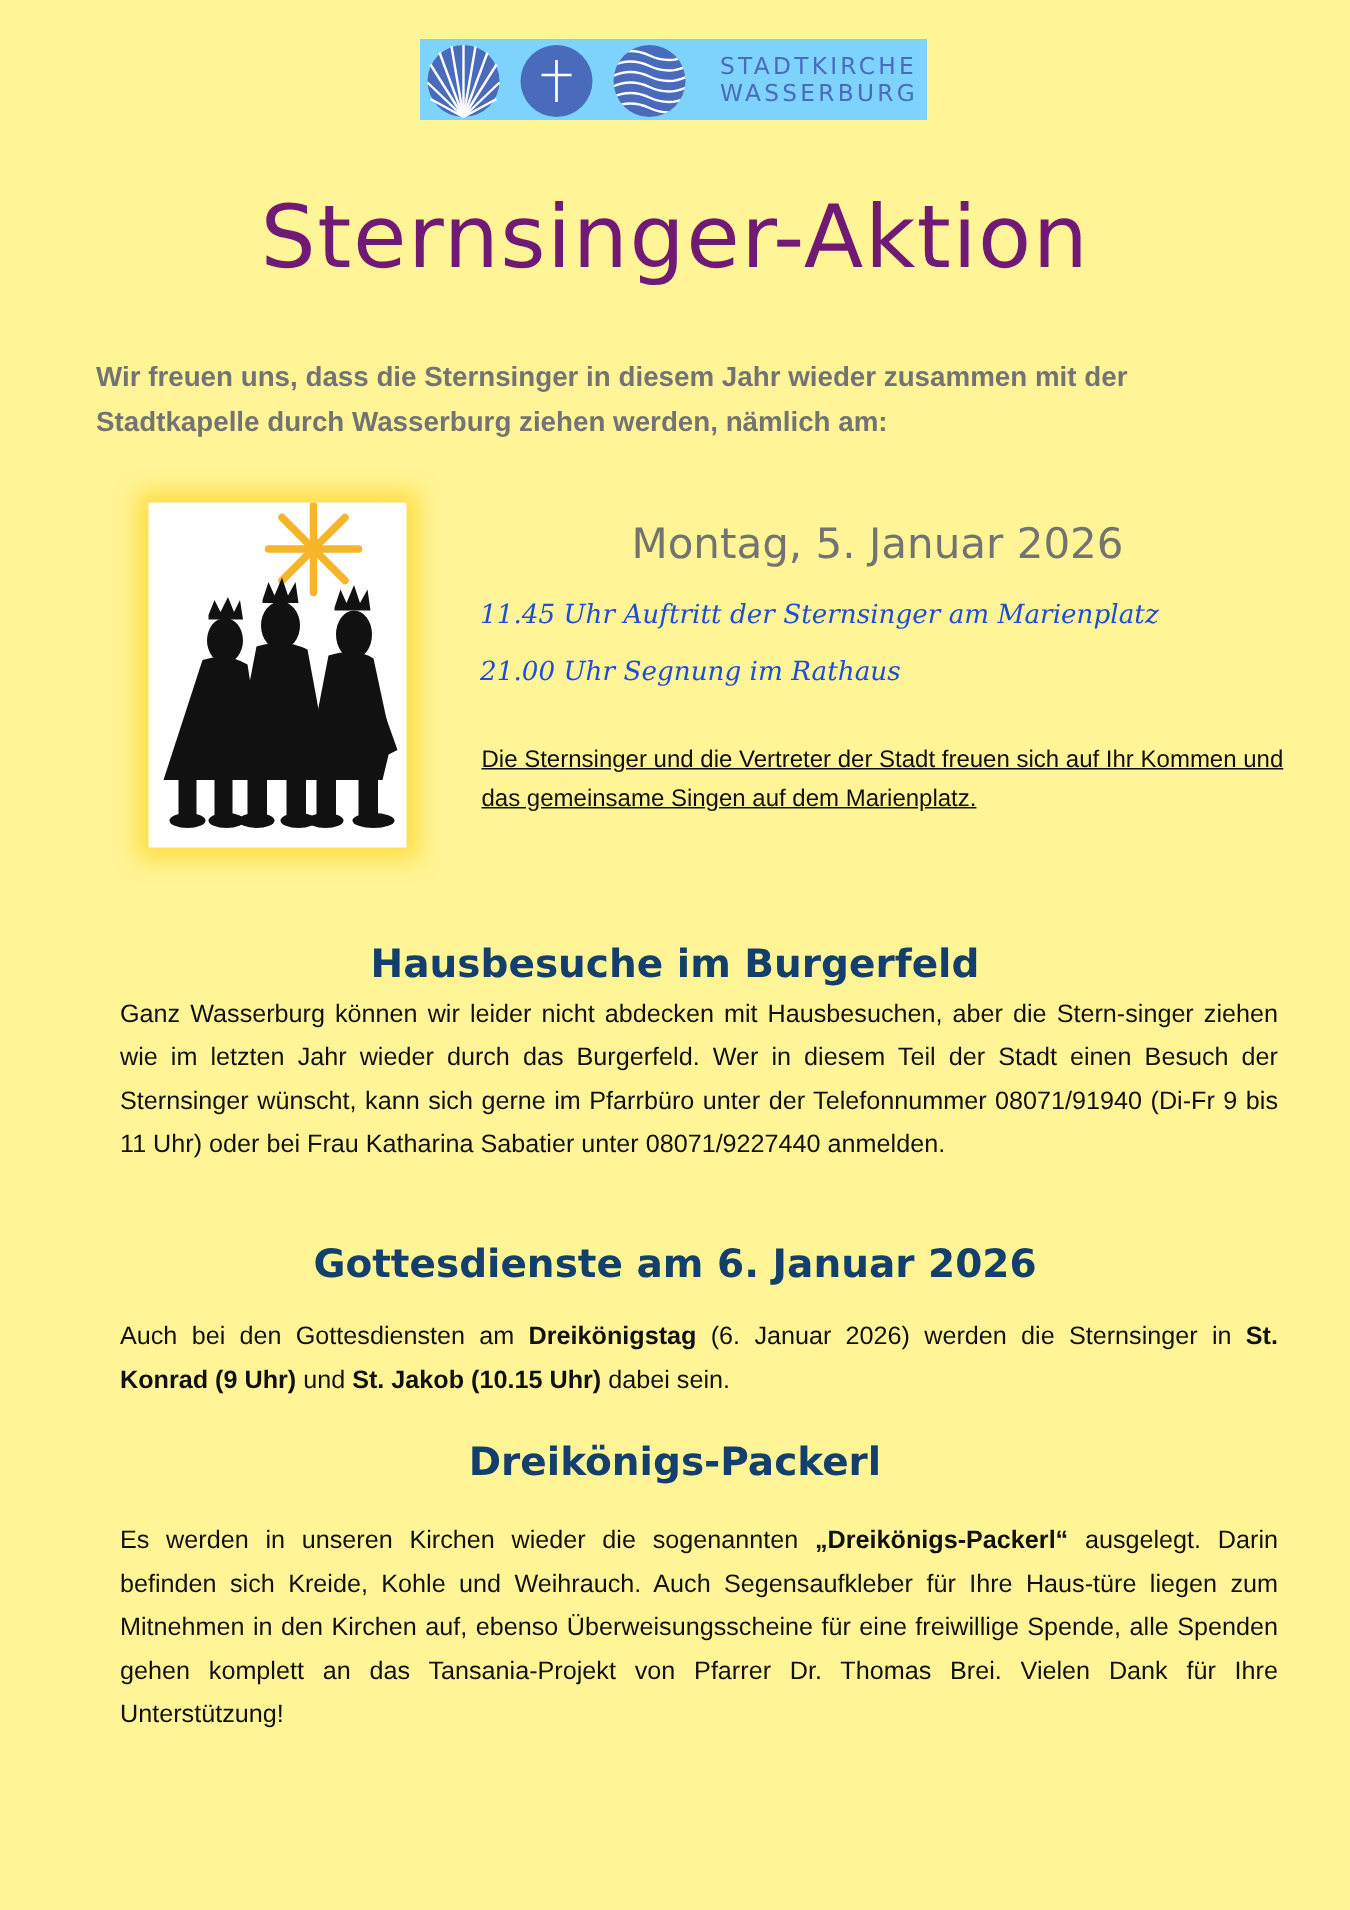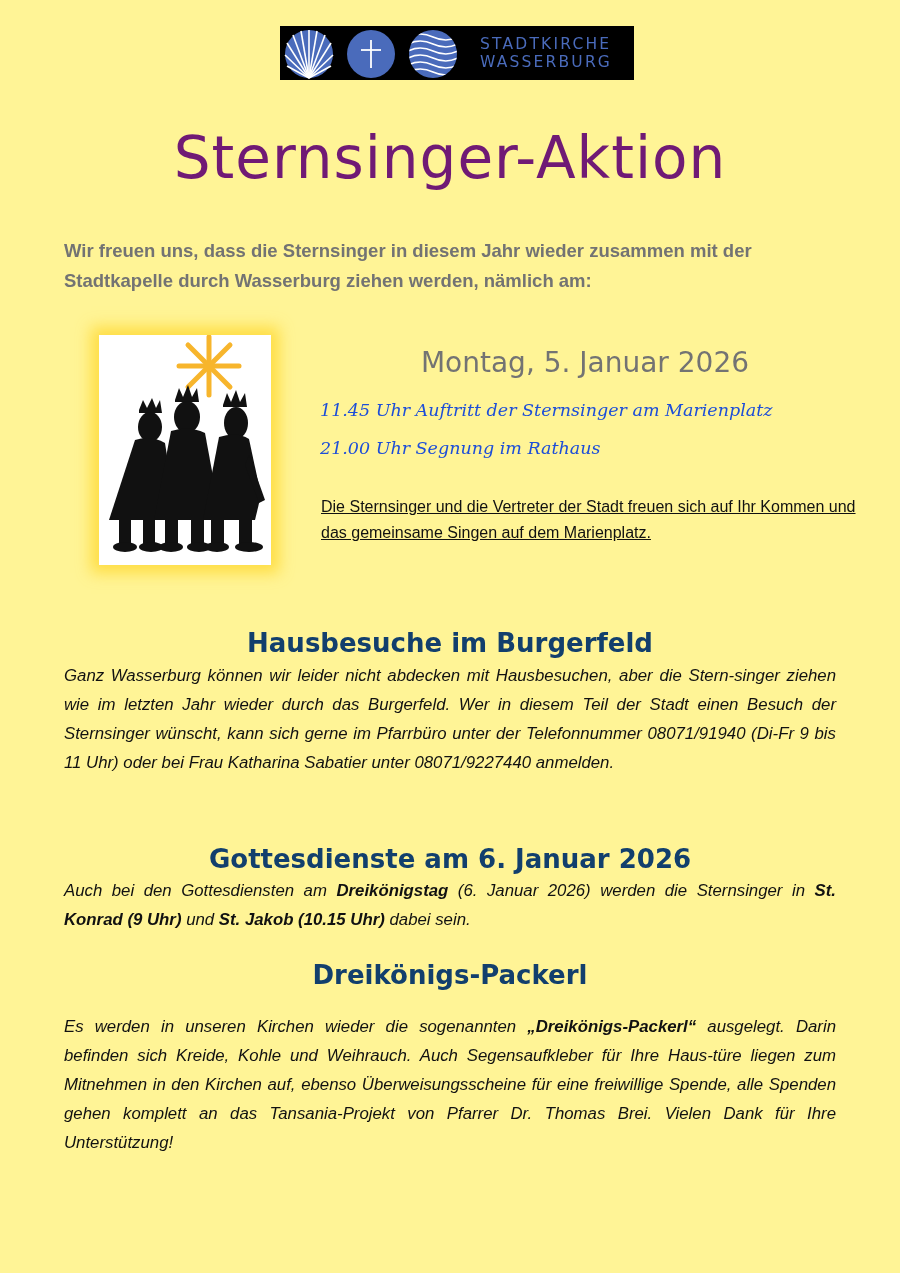--- a/index.html
+++ b/index.html
@@ -5,21 +5,21 @@
   html, body { margin: 0; padding: 0; }
   body {
     width: 900px; height: 1273px; overflow: hidden;
     background: #fff496;
     font-family: "Liberation Sans", "DejaVu Sans", sans-serif;
     color: #111;
     position: relative;
   }
   .logo {
     position: absolute; left: 280px; top: 26px; width: 338px; height: 54px;
-    background: #000000; display: flex; align-items: center; padding-left: 16px;
+    background: #7dd3fc; display: flex; align-items: center;
   }
   .logo svg { display: block; }
   .logo .mark { position: absolute; top: 3px; }
   .logo-text {
     position: absolute; left: 200px; top: 9px;
     color: #4a6bbb; font-family: "DejaVu Sans", sans-serif;
     font-size: 15.5px; letter-spacing: 2.2px; line-height: 18px;
   }
   .title {
     position: absolute; left: 0; right: 0; top: 124px; text-align: center;
@@ -48,22 +48,22 @@
   .sched.s2 { top: 438px; }
   .event-note {
     position: absolute; left: 321px; width: 540px; top: 494px;
     font-size: 16px; line-height: 26px; color: #111; text-decoration: underline;
   }
   .sec-h {
     position: absolute; left: 0; right: 0; text-align: center;
     font-family: "DejaVu Sans", sans-serif; font-size: 26px; color: #123f6d;
   }
   .para {
-    position: absolute; left: 64px; width: 772px;
-    font-size: 16.8px; line-height: 29px; color: #111; text-align: justify; font-style: italic;
+    position: absolute; left: 80px; width: 772px;
+    font-size: 16.8px; line-height: 29px; color: #111; text-align: justify;
   }
   .para b { font-weight: bold; }
 </style>
 </head>
 <body>
 
 <div class="logo">
   <svg class="mark" style="left:4px" width="50" height="50" viewBox="0 0 50 50">
     <circle cx="25" cy="25" r="24" fill="#4a6bbb"></circle>
     <g stroke="#fff" stroke-width="1.6">
@@ -150,21 +150,21 @@
 </div>
 
 <div class="date-heading">Montag, 5. Januar 2026</div>
 <div class="sched s1">11.45 Uhr  Auftritt der Sternsinger am Marienplatz</div>
 <div class="sched s2">21.00 Uhr Segnung im Rathaus</div>
 <div class="event-note">Die Sternsinger und die Vertreter der Stadt freuen sich auf Ihr Kommen  und das gemeinsame Singen auf dem Marienplatz.</div>
 
 <h2 class="sec-h" style="top:612px;margin:16px">Hausbesuche im Burgerfeld</h2>
 <div class="para" style="top:661px">Ganz Wasserburg können wir leider nicht abdecken mit Hausbesuchen, aber die Stern-singer ziehen wie im letzten Jahr wieder durch das Burgerfeld. Wer in diesem Teil der Stadt einen Besuch der Sternsinger wünscht, kann sich gerne im Pfarrbüro unter der Telefonnummer 08071/91940 (Di-Fr 9 bis 11 Uhr) oder bei Frau Katharina Sabatier unter 08071/9227440 anmelden.</div>
 
-<h2 class="sec-h" style="top:828px;margin:16px">Gottesdienste am 6. Januar 2026</h2>
+<h2 class="sec-h" style="top:828px;margin:0">Gottesdienste am 6. Januar 2026</h2>
 <div class="para" style="top:876px">
   <span>Auch bei den Gottesdiensten am </span><b>Dreikönigstag</b><span> (6. Januar 2026) werden die Sternsinger in </span><b>St. Konrad  (9 Uhr)</b><span> und </span><b>St. Jakob  (10.15 Uhr)</b><span> dabei sein.</span>
 </div>
 
 <h2 class="sec-h" style="top:960px;margin:0">Dreikönigs-Packerl</h2>
 <div class="para" style="top:1012px">
   <span>Es werden in unseren Kirchen wieder die sogenannten </span><b>„Dreikönigs-Packerl“</b><span> ausgelegt. Darin befinden sich Kreide, Kohle und Weihrauch. Auch Segensaufkleber für Ihre Haus-türe liegen zum Mitnehmen in den Kirchen auf, ebenso Überweisungsscheine für eine freiwillige Spende, alle Spenden gehen komplett an das Tansania-Projekt von Pfarrer Dr. Thomas Brei. Vielen Dank für Ihre Unterstützung!</span>
 </div>
 
 </body></html>

